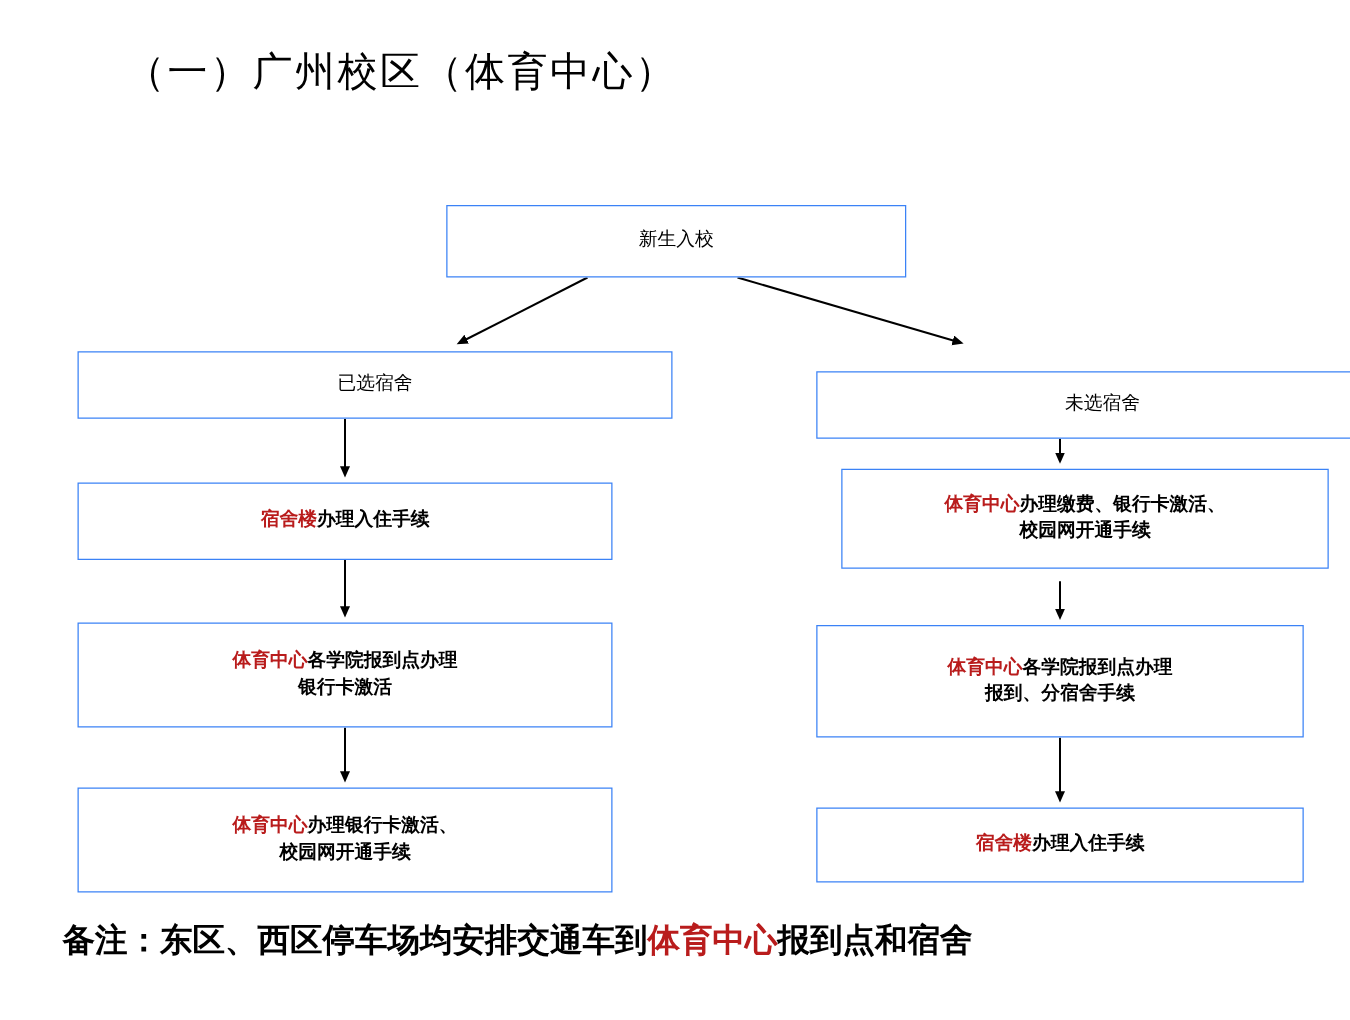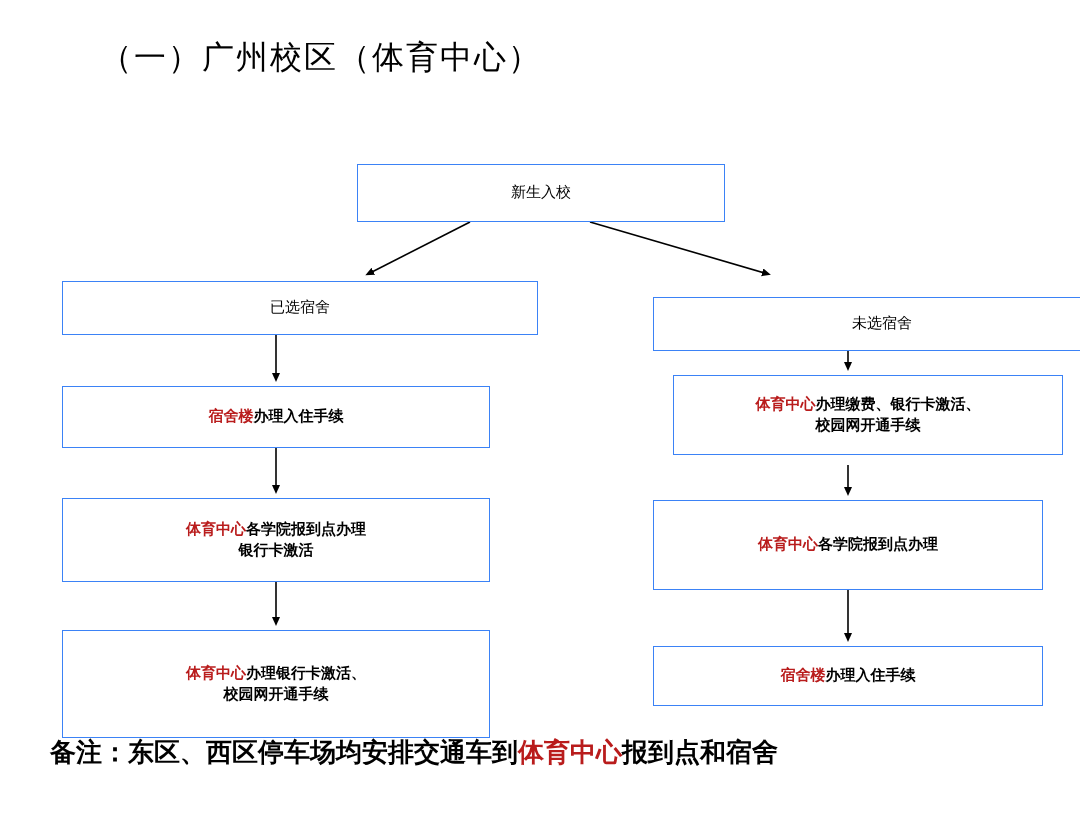--- a/index.html
+++ b/index.html
@@ -65,21 +65,21 @@
     top: 735px;
     font-size: 26px;
     font-weight: bold;
     white-space: nowrap;
   }
   
   #node-start     { left: 357px; top: 164px; width: 368px; height: 58px; }
   #node-left-1    { left: 62px;  top: 281px; width: 476px; height: 54px; }
   #node-left-2    { left: 62px;  top: 386px; width: 428px; height: 62px; }
   #node-left-3    { left: 62px;  top: 498px; width: 428px; height: 84px; }
-  #node-left-4    { left: 62px;  top: 630px; width: 428px; height: 108px; }
+  #node-left-4    { left: 62px;  top: 630px; width: 428px; height: 84px; }
   #node-right-1   { left: 653px; top: 281px; width: 458px; height: 54px; margin-top: 16px; }
   #node-right-2   { left: 673px; top: 375px; width: 390px; height: 80px; }
   #node-right-3   { left: 653px; top: 500px; width: 390px; height: 90px; }
   #node-right-4   { left: 653px; top: 646px; width: 390px; height: 60px; }
 </style>
 </head>
 <body>
 
 <div class="page">
 
@@ -158,20 +158,21 @@
       </span>
       <span class="line bold">校园网开通手续</span>
     </div>
   </div>
 
   <div class="node" id="node-right-3">
     <div>
       <span class="line">
         <span class="red">体育中心</span><span class="bold">各学院报到点办理</span>
       </span>
+      <span class="line bold">报到、分宿舍手续</span>
     </div>
   </div>
 
   <div class="node" id="node-right-4">
     <div>
       <span class="line">
         <span class="red">宿舍楼</span><span class="bold">办理入住手续</span>
       </span>
     </div>
   </div>

